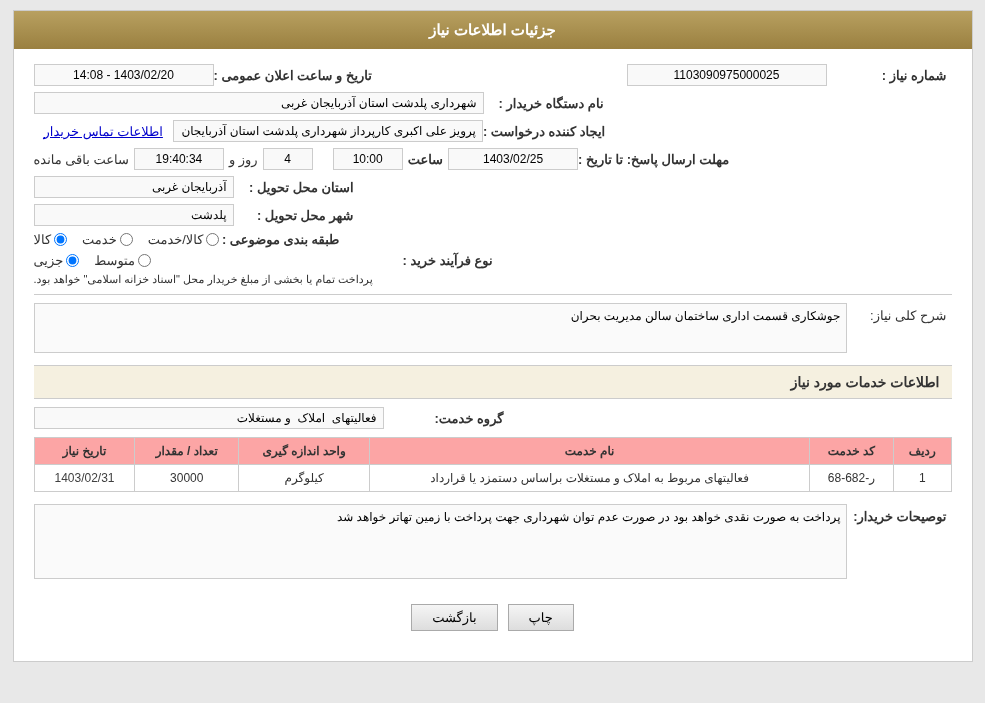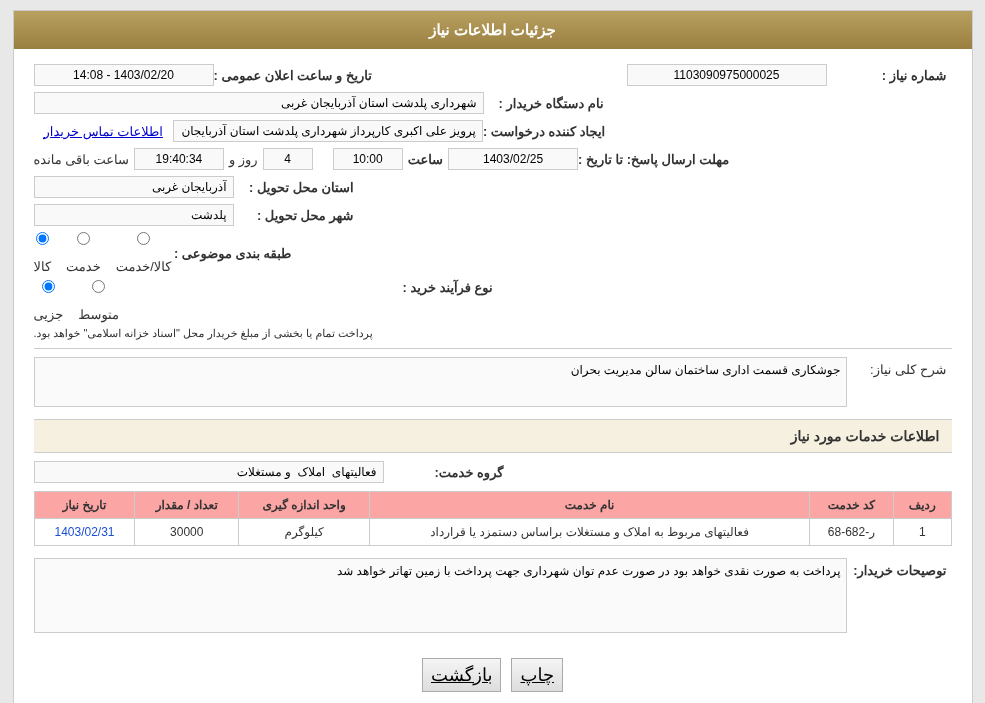--- a/index.html
+++ b/index.html
@@ -60,22 +60,21 @@
       cursor: pointer;
       margin-left: 10px;
     }
     .radio-group {
       display: flex;
       align-items: center;
       gap: 15px;
     }
     .radio-item {
       display: flex;
-      gap: 14px;
-      flex-direction: column;
+      gap: 3px;
     }
     .section-header {
       background: #f5f0e0;
       padding: 8px 12px;
       font-weight: bold;
       font-size: 14px;
       border-top: 1px solid #ccc;
       border-bottom: 1px solid #ccc;
       text-align: right;
       margin-bottom: 5px;
@@ -145,27 +144,26 @@
       background: #fafafa;
     }
     .buttons-row {
       text-align: center;
       padding: 10px 0 15px;
       display: flex;
       justify-content: center;
       gap: 10px;
     }
     .btn {
-      padding: 5px 8px;
-      font-size: 18px;
+      padding: 5px 20px;
+      font-size: 13px;
       font-family: Tahoma, Arial, sans-serif;
       cursor: pointer;
       border: 1px solid #aaa;
       background: linear-gradient(to bottom, #f5f5f5, #ddd);
-      text-decoration: underline;
     }
     .divider {
       border-top: 1px solid #ccc;
       margin: 8px 0;
     }
     .row-wrapper {
       display: flex;
       align-items: center;
       justify-content: flex-end;
       margin-bottom: 6px;
@@ -286,21 +284,21 @@
             <th>تاریخ نیاز</th>
           </tr>
         </thead>
         <tbody id="service-table-body">
         <tr>
     <td>1</td>
     <td>ر-682-68</td>
     <td>فعالیتهای مربوط به املاک و مستغلات براساس دستمزد یا قرارداد</td>
     <td>کیلوگرم</td>
     <td>30000</td>
-    <td style="color:#1d4ed8;">1403/02/31</td>
+    <td style="color:#404040;">1403/02/31</td>
   </tr>
           </tbody>
       </table>
 
       <div class="buyer-notes-section">
         <span class="buyer-notes-label">توصیحات خریدار:</span>
         <textarea class="buyer-notes-textarea" readonly="" style="resize: none; height: 75px;">پرداخت به صورت نقدی خواهد بود در صورت عدم توان شهرداری جهت پرداخت با زمین تهاتر خواهد شد</textarea>
       </div>
 
       <div class="buttons-row">

